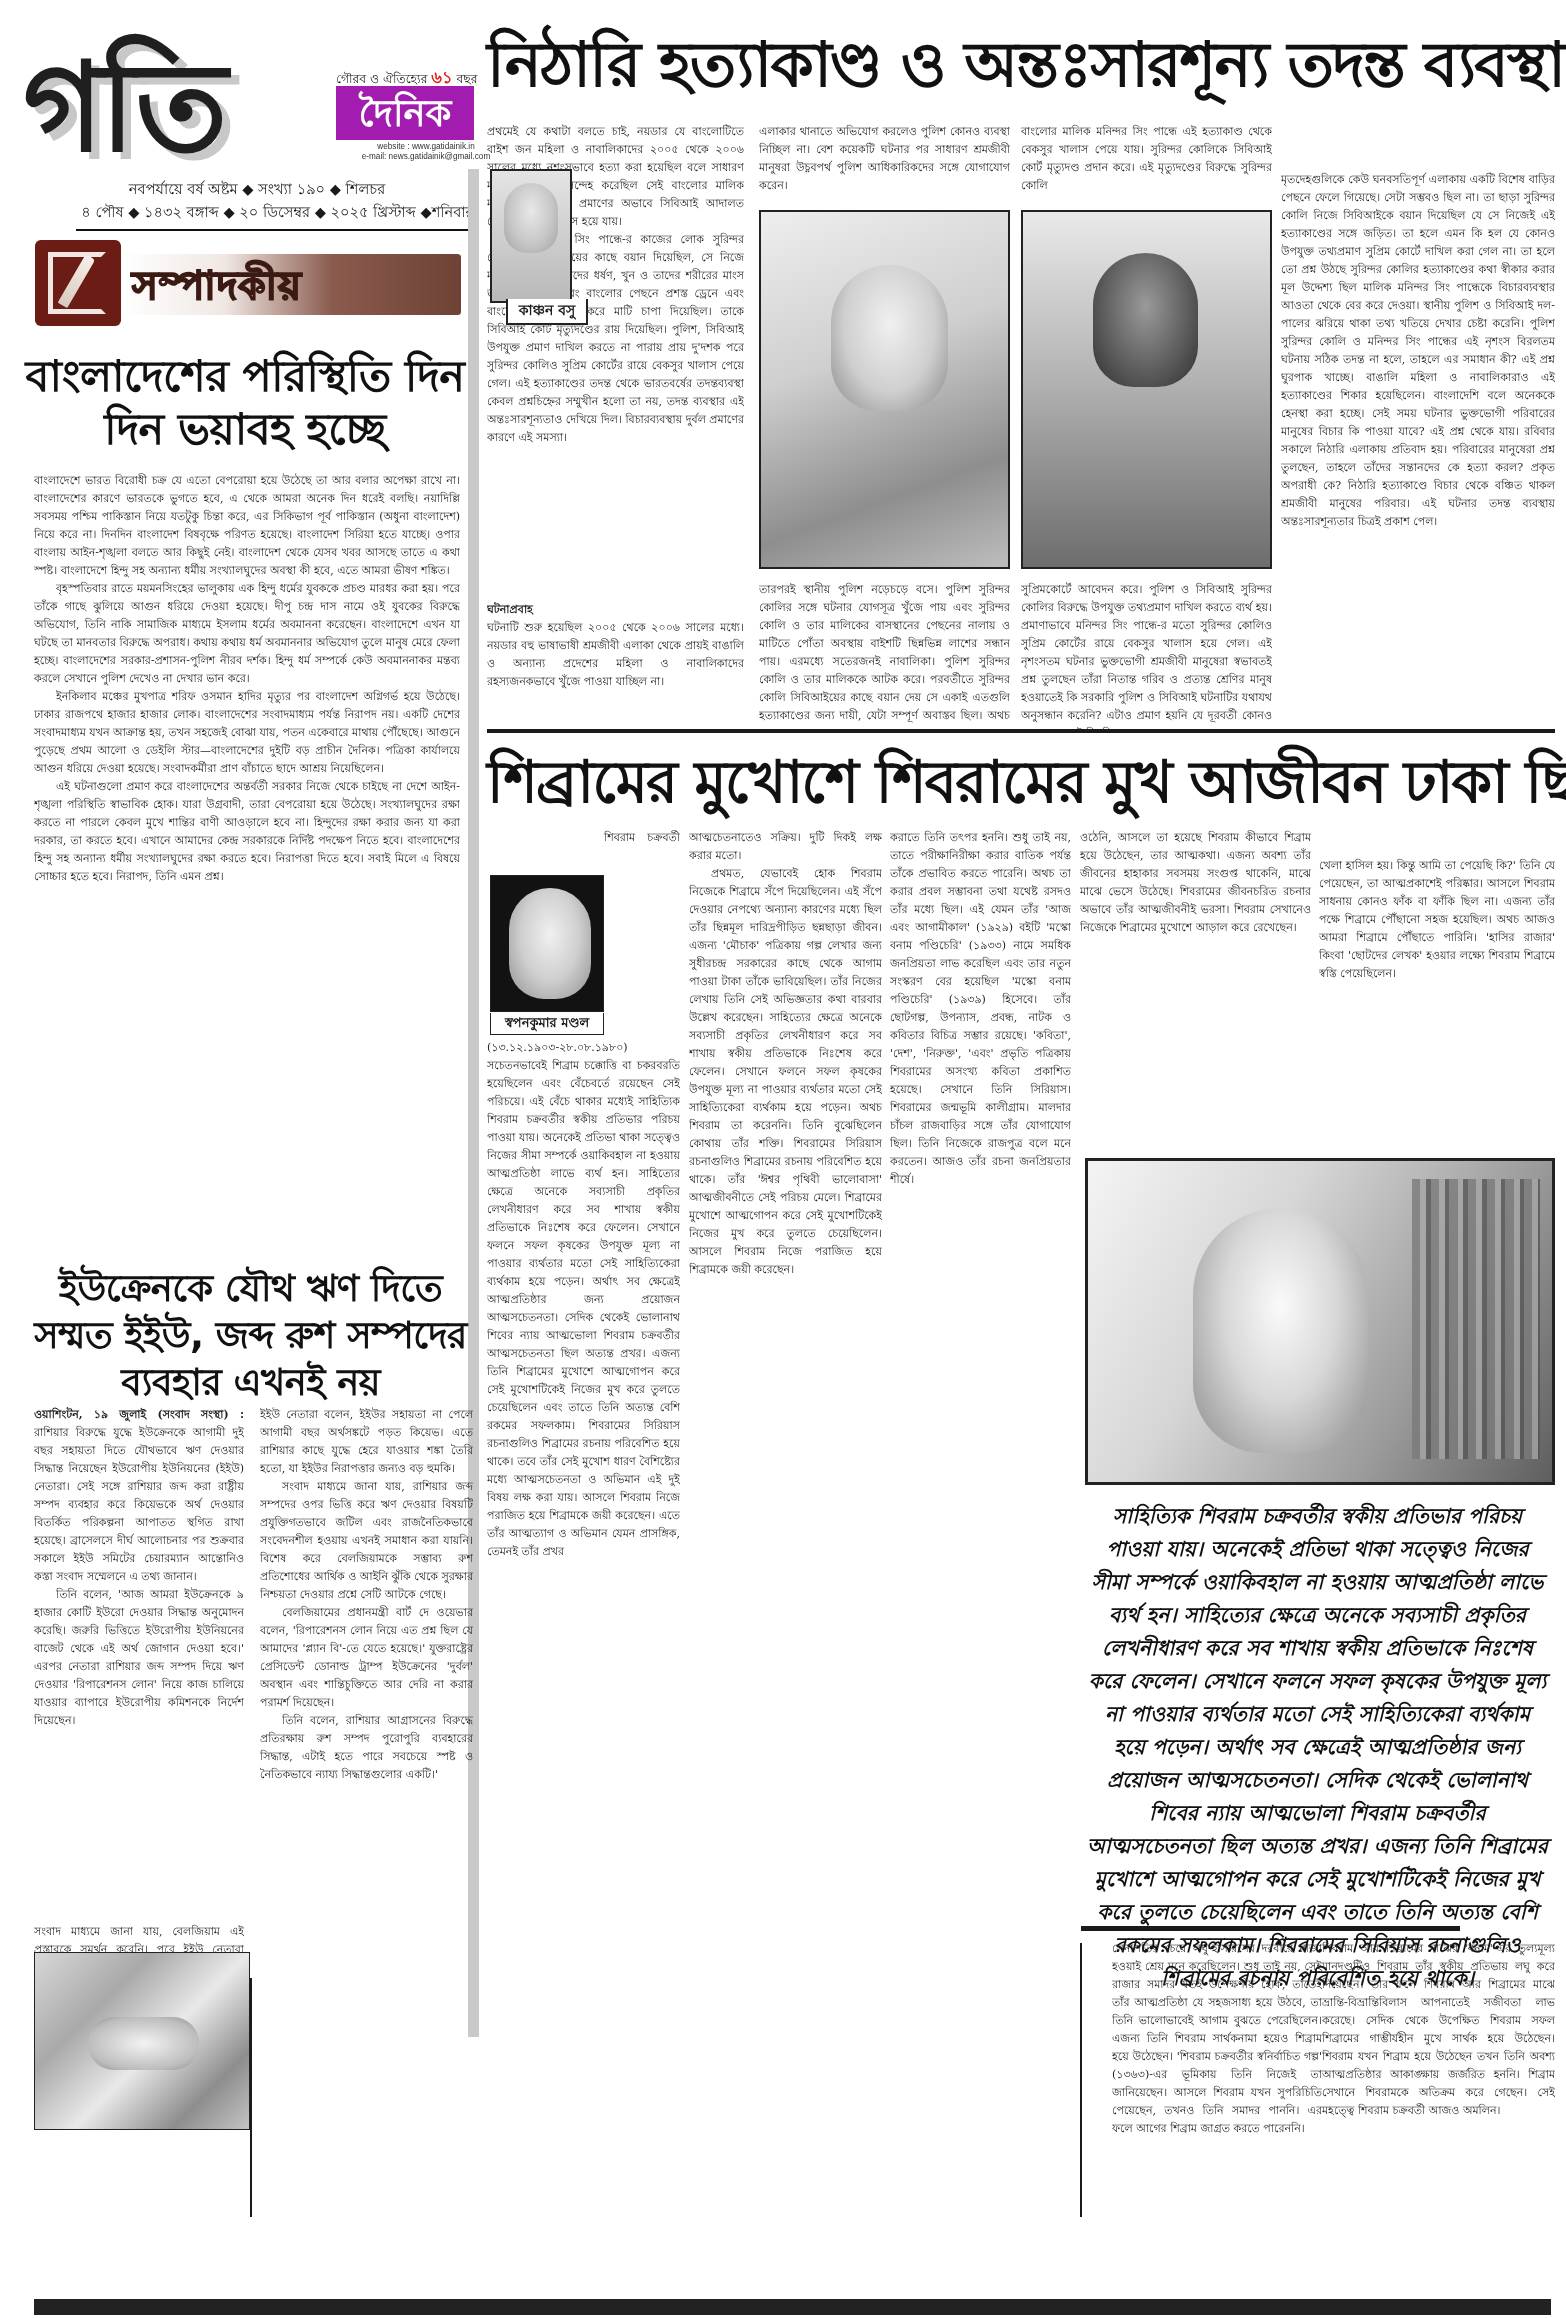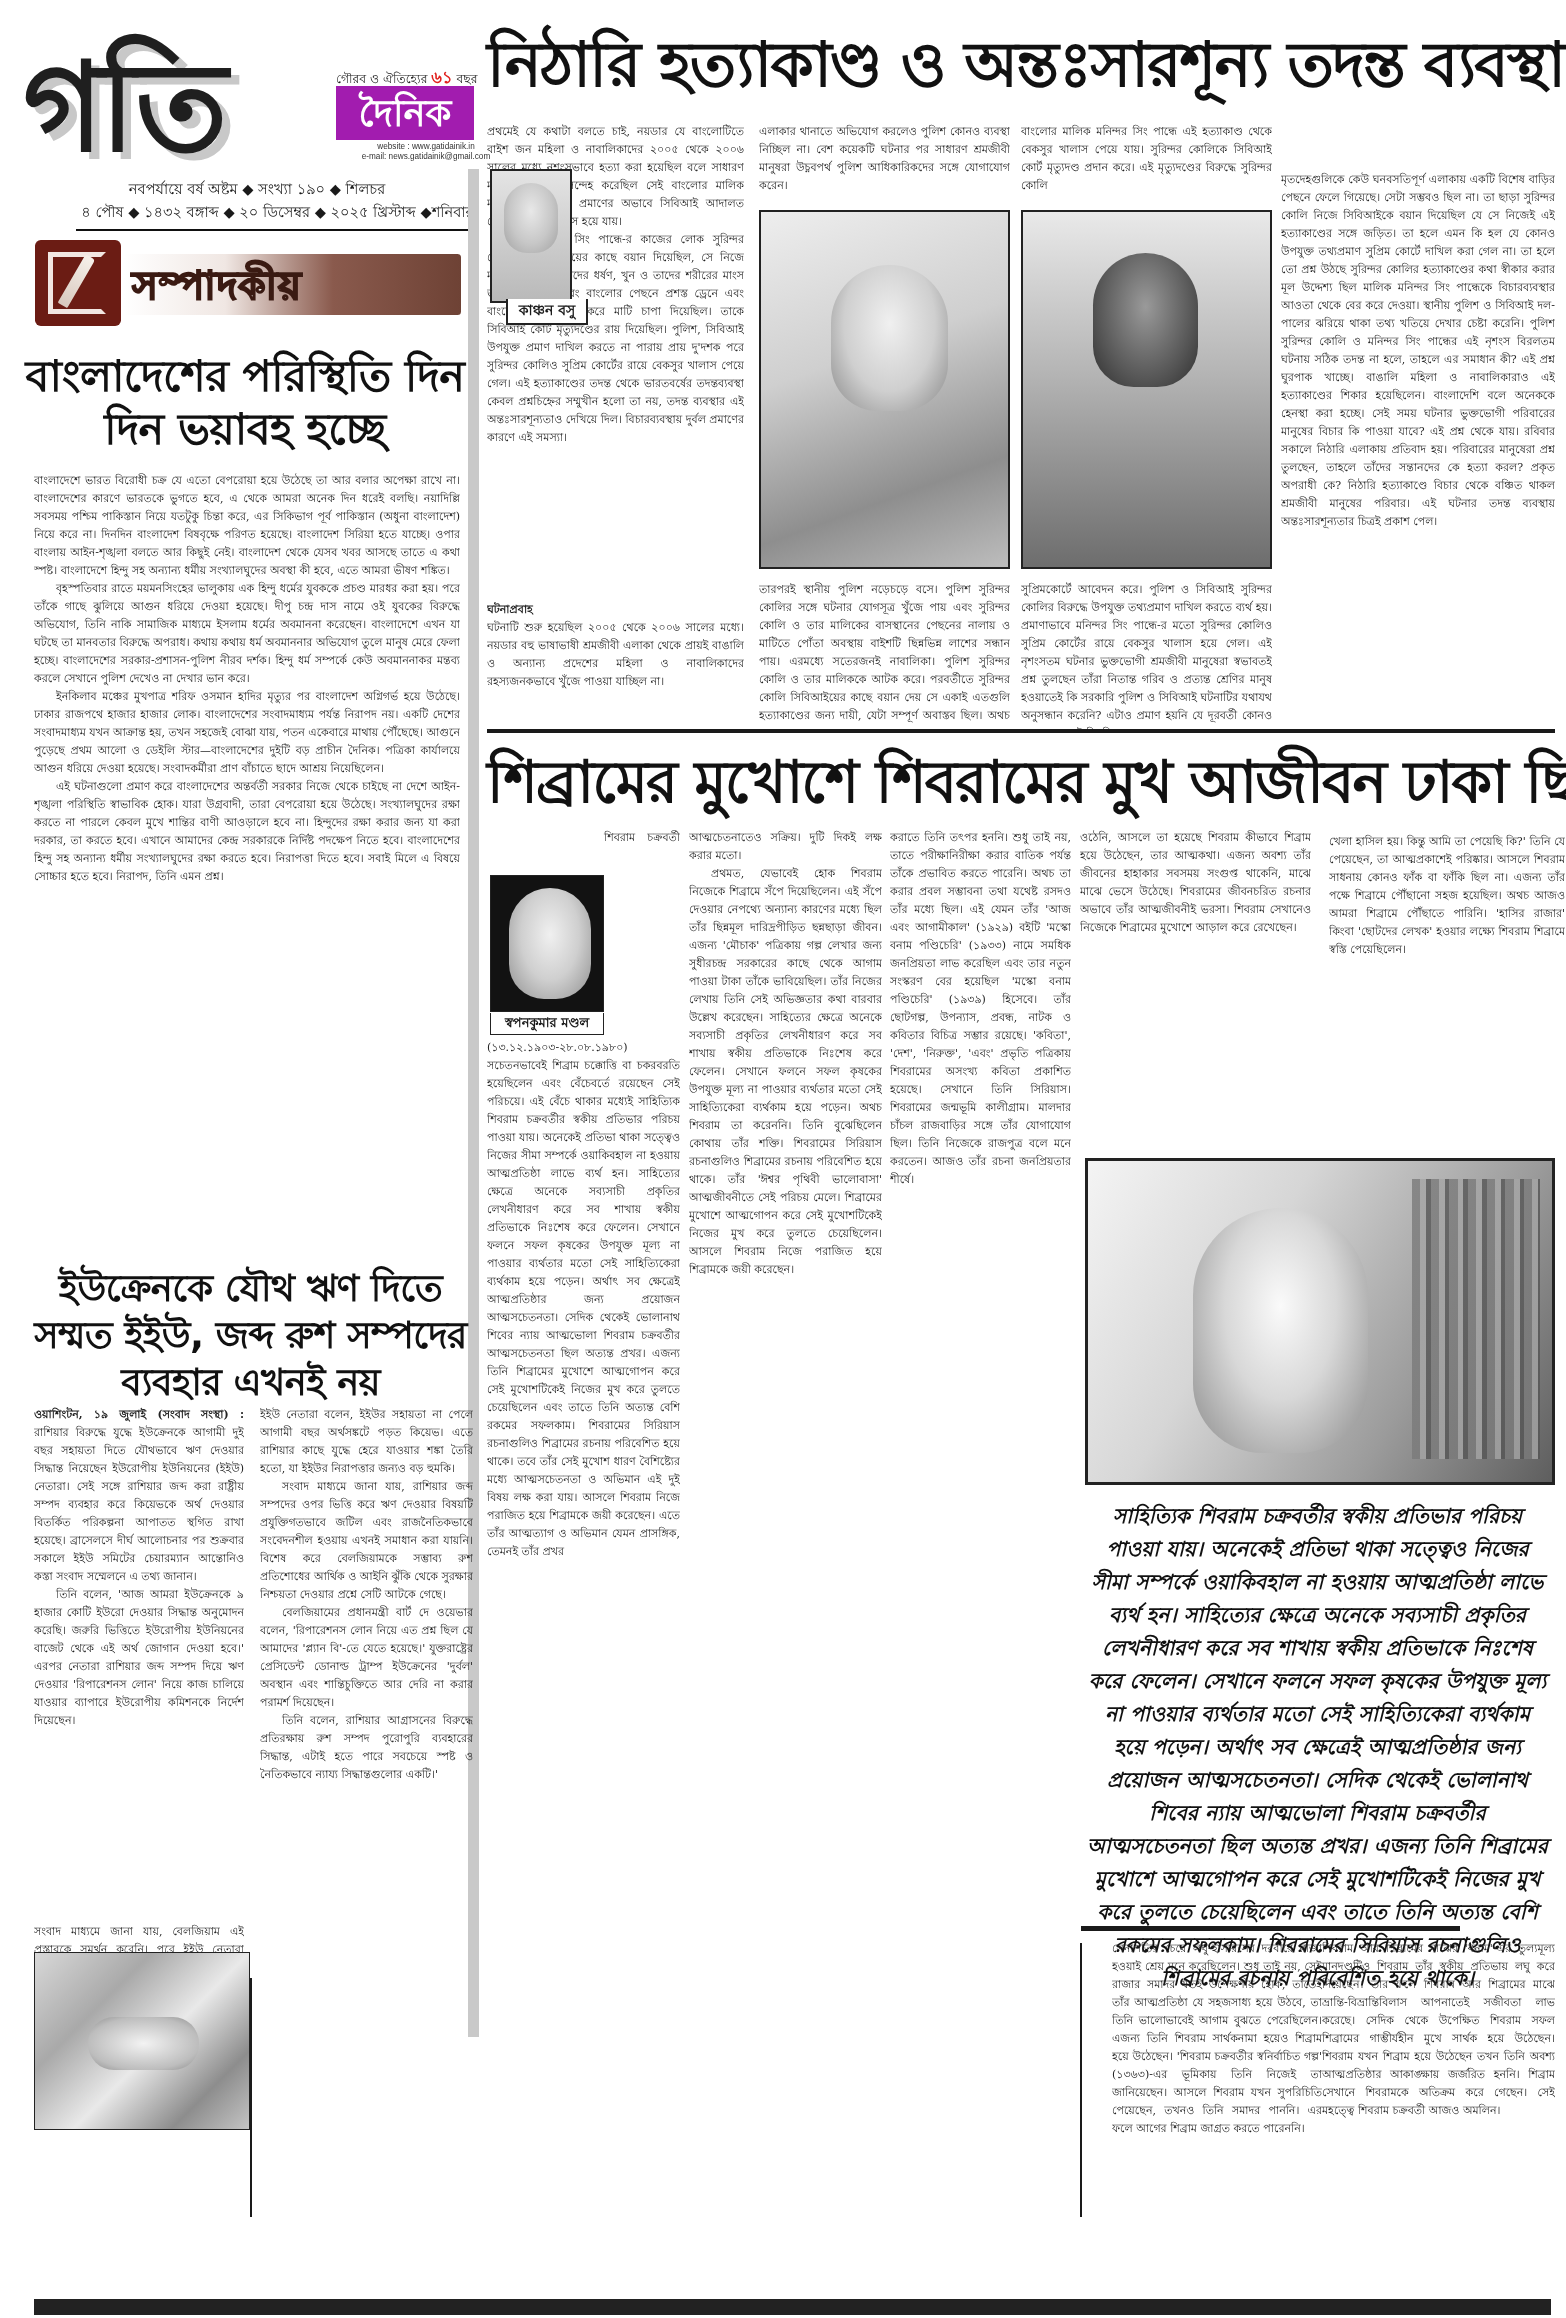--- a/index.html
+++ b/index.html
@@ -64,21 +64,21 @@
   #photo-pandher .head { position: absolute; left: 70px; top: 41px; width: 105px; height: 134px; border-radius: 53px 53px 41px 41px; background: radial-gradient(ellipse at 50% 40%, #9a9a9a 0%, #555 65%, #2e2e2e 100%); }
   #top-mid-rule { left: 487px; top: 729px; width: 1068px; height: 3.5px; }
   #sub-ghotona { font-weight: 700; font-family: "DejaVu Sans", sans-serif; }
 
   
   #sh-headline { left: 487px; top: 741px; width: 1068px; font-size: 58px; line-height: 82px; white-space: nowrap; letter-spacing: -1.8px; }
   #sh-col1 { left: 487px; top: 829px; width: 193px; height: 1389px; overflow: hidden; }
   #sh-col2 { left: 689px; top: 829px; width: 193px; height: 1389px; overflow: hidden; }
   #sh-col3 { left: 890px; top: 829px; width: 181px; height: 1389px; overflow: hidden; }
   #sh-col4 { left: 1080px; top: 829px; width: 231px; height: 327px; overflow: hidden; }
-  #sh-col5 { left: 1319px; top: 833px; width: 236px; height: 327px; overflow: hidden; margin-left: 10px; }
+  #sh-col5 { left: 1319px; top: 857px; width: 236px; height: 327px; overflow: hidden; }
   #author2-photo { left: 490px; top: 875px; width: 114px; height: 137px; background: #121212; border: 1.8px solid #222; }
   #author2-photo .face { position: absolute; left: 17.5px; top: 11.7px; width: 82px; height: 111px; border-radius: 41px 41px 35px 35px; background: radial-gradient(ellipse at 50% 42%, #f0f0f0 0%, #cfcfcf 50%, #8f8f8f 100%); }
   #author2-name { left: 490px; top: 1013px; width: 114px; text-align: center; font-family: "DejaVu Serif", serif; font-weight: 700; font-size: 13px; border: 1.8px solid #222; border-top: none; background: #fff; }
   #sh-photo { left: 1085px; top: 1158px; width: 470px; height: 327px; border: 3.5px solid #222; background: linear-gradient(120deg, #f4f4f4 0%, #d6d6d6 35%, #9b9b9b 70%, #5e5e5e 100%); }
   #sh-photo .head { position: absolute; left: 105px; top: 47px; width: 175px; height: 245px; border-radius: 88px 88px 70px 70px; background: radial-gradient(ellipse at 50% 40%, #fafafa 0%, #d8d8d8 45%, #8b8b8b 100%); }
   #sh-photo .books { position: absolute; right: 11.7px; top: 17.5px; width: 128px; height: 280px; background: repeating-linear-gradient(90deg, #7a7a7a 0 8.2px, #a5a5a5 8.2px 14px, #555 14px 18.7px); opacity: 0.8; }
   #pull-quote { left: 1087px; top: 1500px; width: 461px; font-family: "DejaVu Serif", serif; font-style: italic; font-weight: 700; font-size: 20.4px; line-height: 33px; text-align: center; color: #111; }
   #pull-rule { left: 1081px; top: 1926px; width: 379px; height: 4.7px; }
   #sh-col6 { left: 1112px; top: 1940px; width: 210px; height: 274px; overflow: hidden; }
   #sh-col7 { left: 1322px; top: 1940px; width: 233px; height: 274px; overflow: hidden; }

